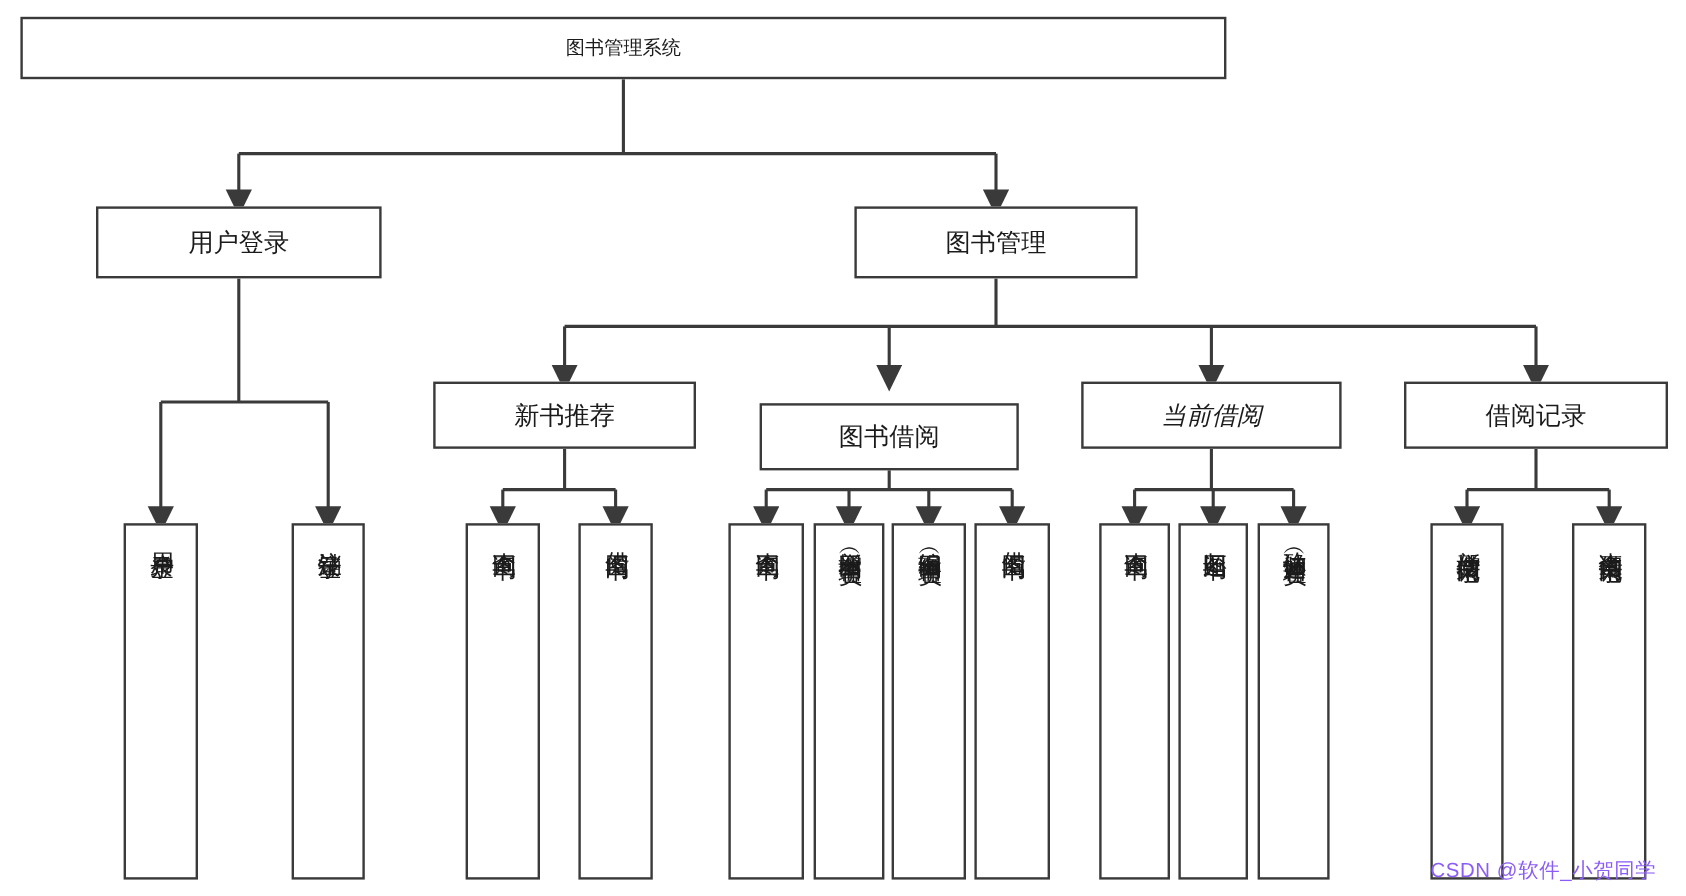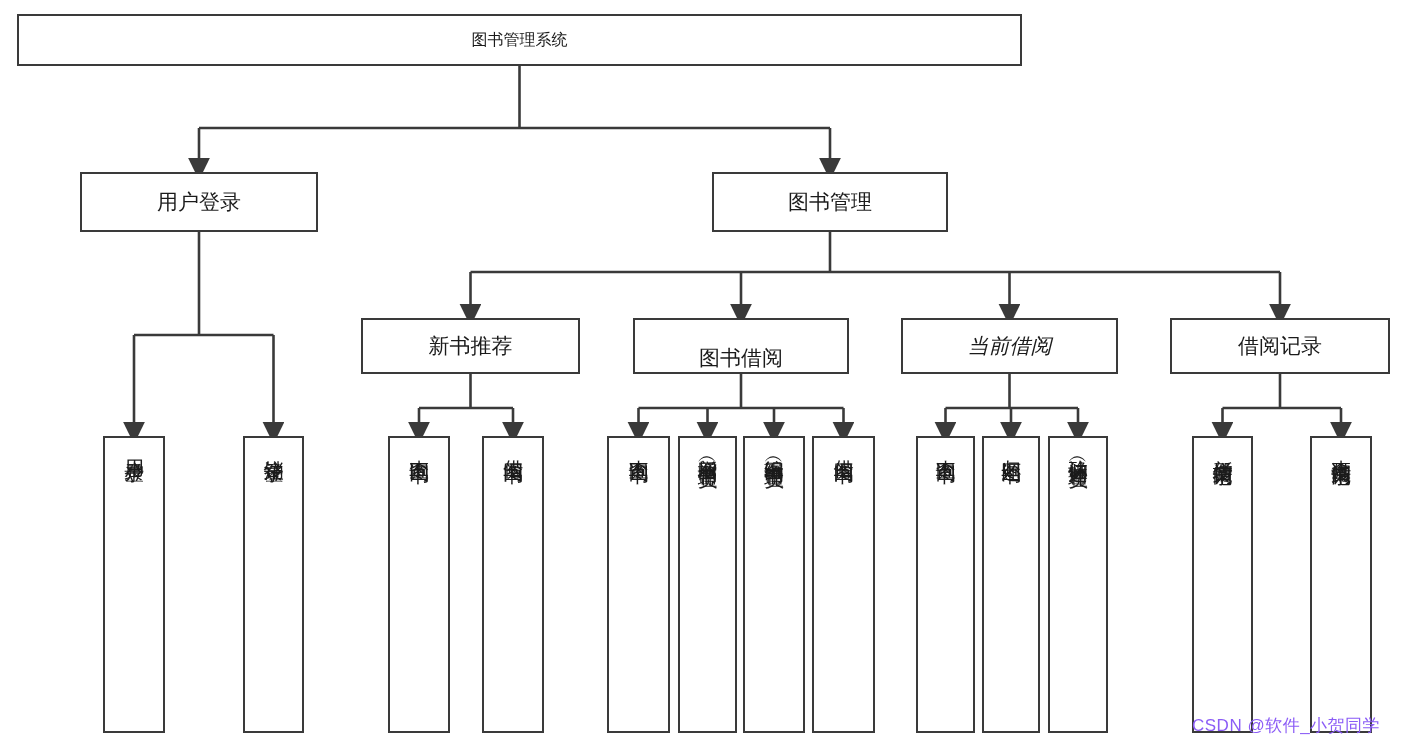--- a/index.html
+++ b/index.html
@@ -121,21 +121,21 @@
       </div>
       <div class="node level2" style="left: 80px; top: 172px; width: 238px; height: 60px;">
         <span>用户登录</span>
       </div>
       <div class="node level2" style="left: 712px; top: 172px; width: 236px; height: 60px;">
         <span>图书管理</span>
       </div>
       <div class="node level2" style="left: 361px; top: 318px; width: 219px; height: 56px;">
         <span>新书推荐</span>
       </div>
-      <div class="node level2" style="left: 633px; top: 318px; width: 216px; height: 56px; align-items: flex-end;">
+      <div class="node level2" style="left: 633px; top: 336px; width: 216px; height: 56px;">
         <span>图书借阅</span>
       </div>
       <div class="node level2" style="left: 901px; top: 318px; width: 217px; height: 56px; font-style: italic;">
         <span>当前借阅</span>
       </div>
       <div class="node level2" style="left: 1170px; top: 318px; width: 220px; height: 56px; justify-content: center;">
         <span>借阅记录</span>
       </div>
       <div class="node leaf" style="left: 103px; top: 436px; width: 62px; height: 297px;">
         <span class="leaf-text">用户登录</span>

